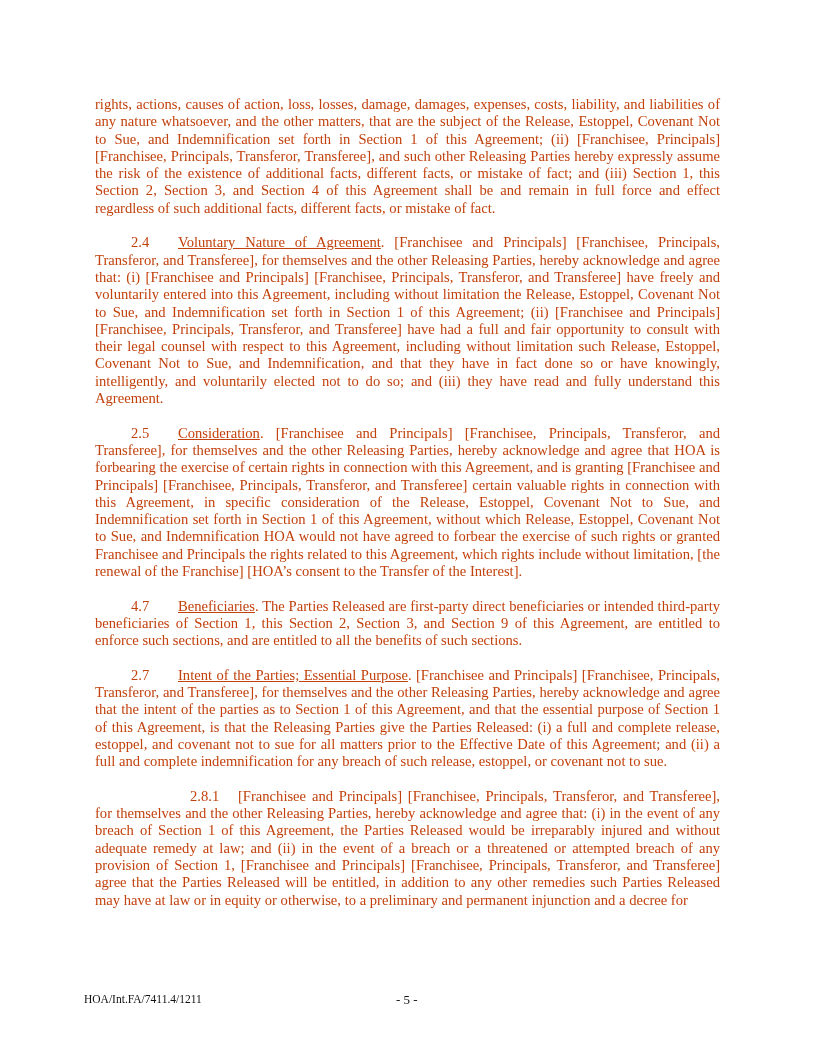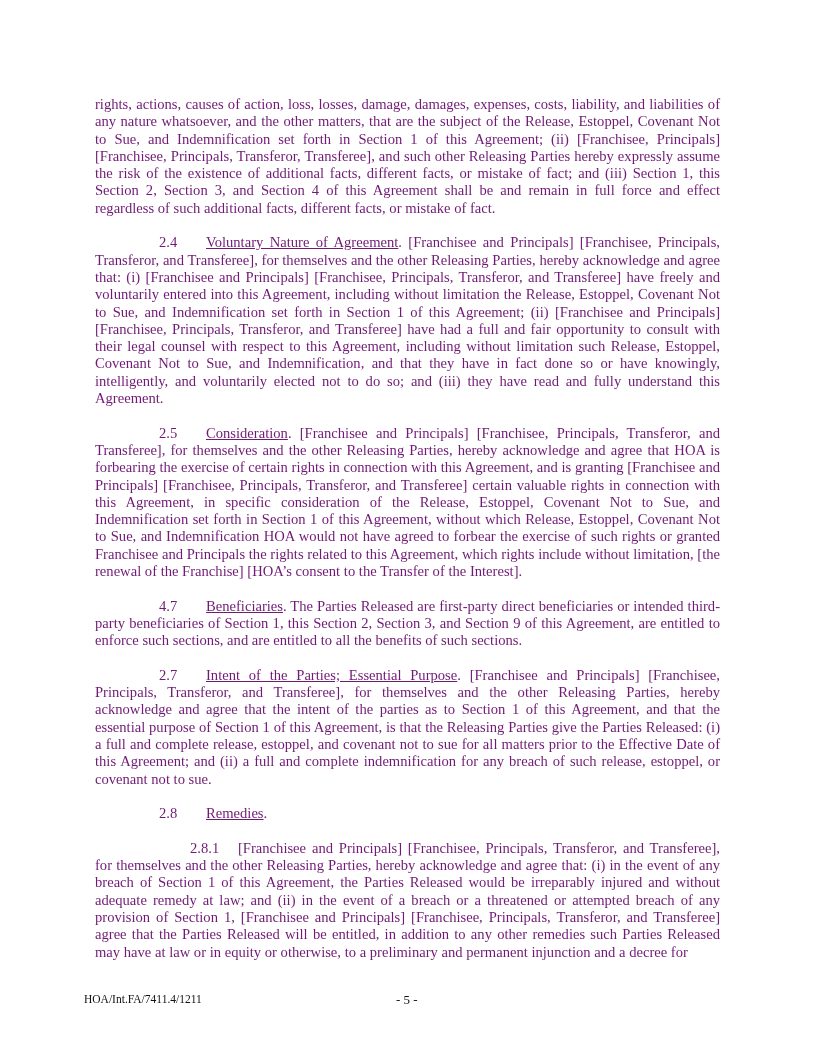--- a/index.html
+++ b/index.html
@@ -1,23 +1,23 @@
 <!DOCTYPE html>
 <html><head>
   <meta charset="utf-8">
   <style>
     html, body { margin: 0; padding: 0; background: #ffffff; }
     body { width: 816px; height: 1057px; position: relative; overflow: hidden; }
     .page {
       position: absolute; left: 95px; top: 96px; width: 625px;
       font-family: "Liberation Serif", serif; font-size: 14.6px; line-height: 17.3px;
-      color: #701a75;
+      color: #c2410c;
     }
     .para { margin: 0 0 17.3px 0; text-align: justify; text-align-last: left; }
-    .para .num { display: inline-block; width: 47px; margin-left: 64px; }
+    .para .num { display: inline-block; width: 47px; margin-left: 36px; }
     .para .num-sub { display: inline-block; width: 48px; margin-left: 95px; }
     .heading { text-decoration: underline; }
     .footer {
       position: absolute; top: 993px; left: 84px; width: 660px;
       font-family: "Liberation Serif", serif; font-size: 11.5px; color: #111;
     }
     .footer .docid { position: absolute; left: 0; top: 0; }
     .footer .pagenum { position: absolute; left: 312px; top: -1px; font-size: 13px; }
   </style>
 </head>
@@ -27,21 +27,20 @@
   <p class="para">rights, actions, causes of action, loss, losses, damage, damages, expenses, costs, liability, and liabilities of any nature whatsoever, and the other matters, that are the subject of the Release, Estoppel, Covenant Not to Sue, and Indemnification set forth in Section 1 of this Agreement; (ii) [Franchisee, Principals] [Franchisee, Principals, Transferor, Transferee], and such other Releasing Parties hereby expressly assume the risk of the existence of additional facts, different facts, or mistake of fact; and (iii) Section 1, this Section 2, Section 3, and Section 4 of this Agreement shall be and remain in full force and effect regardless of such additional facts, different facts, or mistake of fact.</p>
 
   <p class="para"><span class="num">2.4</span><span class="heading">Voluntary Nature of Agreement</span><span>.  [Franchisee and Principals] [Franchisee, Principals, Transferor, and Transferee], for themselves and the other Releasing Parties, hereby acknowledge and agree that: (i) [Franchisee and Principals] [Franchisee, Principals, Transferor, and Transferee] have freely and voluntarily entered into this Agreement, including without limitation the Release, Estoppel, Covenant Not to Sue, and Indemnification set forth in Section 1 of this Agreement; (ii) [Franchisee and Principals] [Franchisee, Principals, Transferor, and Transferee] have had a full and fair opportunity to consult with their legal counsel with respect to this Agreement, including without limitation such Release, Estoppel, Covenant Not to Sue, and Indemnification, and that they have in fact done so or have knowingly, intelligently, and voluntarily elected not to do so; and (iii) they have read and fully understand this Agreement.</span></p>
 
   <p class="para"><span class="num">2.5</span><span class="heading">Consideration</span><span>.  [Franchisee and Principals] [Franchisee, Principals, Transferor, and Transferee], for themselves and the other Releasing Parties, hereby acknowledge and agree that HOA is forbearing the exercise of certain rights in connection with this Agreement, and is granting [Franchisee and Principals] [Franchisee, Principals, Transferor, and Transferee] certain valuable rights in connection with this Agreement, in specific consideration of the Release, Estoppel, Covenant Not to Sue, and Indemnification set forth in Section 1 of this Agreement, without which Release, Estoppel, Covenant Not to Sue, and Indemnification HOA would not have agreed to forbear the exercise of such rights or granted Franchisee and Principals the rights related to this Agreement, which rights include without limitation, [the renewal of the Franchise] [HOA’s consent to the Transfer of the Interest].</span></p>
 
   <p class="para"><span class="num">4.7</span><span class="heading">Beneficiaries</span><span>.  The Parties Released are first-party direct beneficiaries or intended third-party beneficiaries of Section 1, this Section 2, Section 3, and Section 9 of this Agreement, are entitled to enforce such sections, and are entitled to all the benefits of such sections.</span></p>
 
   <p class="para"><span class="num">2.7</span><span class="heading">Intent of the Parties; Essential Purpose</span><span>.  [Franchisee and Principals] [Franchisee, Principals, Transferor, and Transferee], for themselves and the other Releasing Parties, hereby acknowledge and agree that the intent of the parties as to Section 1 of this Agreement, and that the essential purpose of Section 1 of this Agreement, is that the Releasing Parties give the Parties Released: (i) a full and complete release, estoppel, and covenant not to sue for all matters prior to the Effective Date of this Agreement; and (ii) a full and complete indemnification for any breach of such release, estoppel, or covenant not to sue.</span></p>
 
-  <p class="para"><span class="num">2.8</span><span class="heading">Remedies</span><span>.</span></p>
 
   <p class="para"><span class="num-sub">2.8.1</span><span>[Franchisee and Principals] [Franchisee, Principals, Transferor, and Transferee], for themselves and the other Releasing Parties, hereby acknowledge and agree that: (i) in the event of any breach of Section 1 of this Agreement, the Parties Released would be irreparably injured and without adequate remedy at law; and (ii) in the event of a breach or a threatened or attempted breach of any provision of Section 1, [Franchisee and Principals] [Franchisee, Principals, Transferor, and Transferee] agree that the Parties Released will be entitled, in addition to any other remedies such Parties Released may have at law or in equity or otherwise, to a preliminary and permanent injunction and a decree for</span></p>
 </div>
 
 <div class="footer">
   <span class="docid">HOA/Int.FA/7411.4/1211</span>
   <span class="pagenum">- 5 -</span>
 </div>
 
 </body></html>

